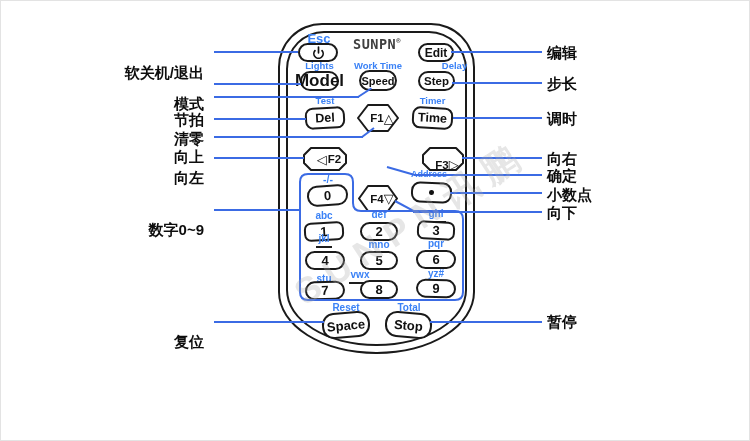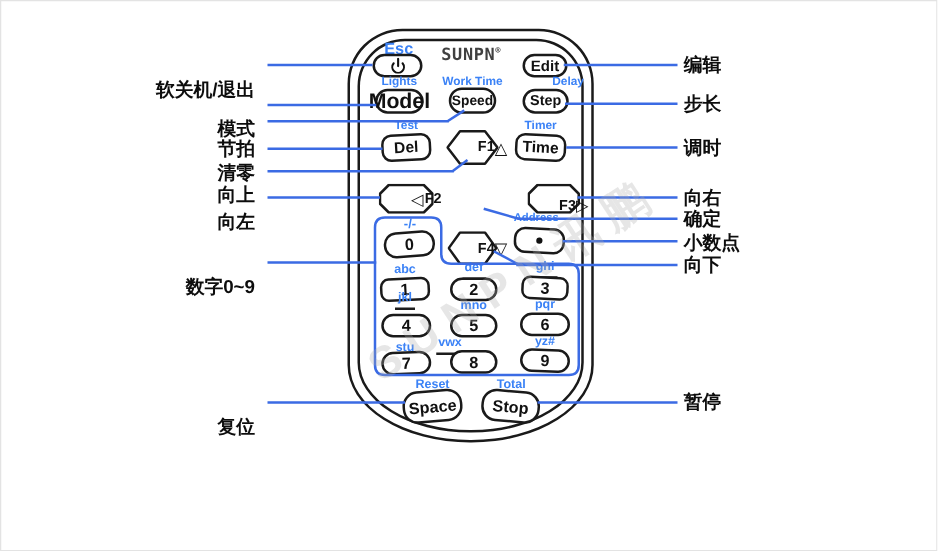--- a/index.html
+++ b/index.html
@@ -21,21 +21,21 @@
   }
   
   .btn{
     position:absolute;border:2px solid #1a1a1a;box-sizing:border-box;background:#fff;
     display:flex;align-items:center;justify-content:center;
     font-weight:bold;color:#111;z-index:3;
   }
   .shape-btn{position:absolute;z-index:3;}
   .shape-btn svg{position:absolute;left:0;top:0;}
   .shape-btn .shape-text{
-    position:absolute;left:16px;top:0;width:100%;height:100%;
+    position:absolute;left:4px;top:0;width:100%;height:100%;
     display:flex;align-items:center;justify-content:center;
     font-weight:bold;color:#111;
   }
   .arrow{font-weight:normal;font-size:13px;line-height:1;}
   
   .klabel{
     position:absolute;z-index:3;display:flex;justify-content:center;
     font-size:9.5px;font-weight:600;color:#3b82f6;line-height:1.15;white-space:nowrap;
   }
   .klabel .ul{border-bottom:2px solid #1d1d1d;padding:0 2px 1px 2px;}

